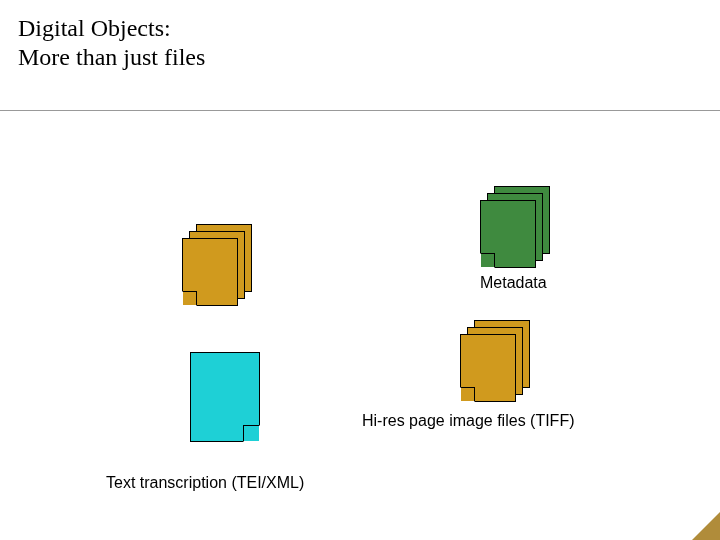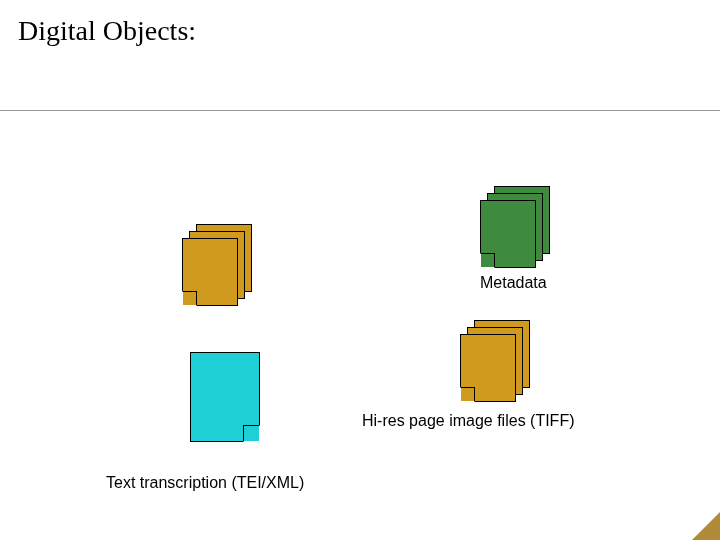--- a/index.html
+++ b/index.html
@@ -13,21 +13,21 @@
   }
   .slide {
     width: 100%;
     height: 100%;
     position: relative;
   }
   .title-area {
     padding: 14px 18px 10px 18px;
   }
   .title {
-    font-size: 28px;
+    font-size: 24px;
     font-weight: normal;
     color: #000;
     line-height: 1.2;
   }
   .subtitle {
     position: absolute;
     left: 50px;
     top: 148px;
     font-size: 19px;
     font-weight: bold;
@@ -109,20 +109,21 @@
     border-top: 28px solid transparent;
   }
 </style>
 </head>
 <body>
 
 <div class="slide">
 
   <div class="title-area">
     <div class="title">Digital Objects:</div>
+    <div class="title">More than just files</div>
   </div>
 
   <div class="hr"></div>
 
 
   <div class="file-stack" style="left:480px; top:186px;">
     <div class="file-page" style="left:14px; top:0; background:#3f8a3f;">
       <div class="page-fold-bg"></div>
         <div class="page-fold" style="background:#3f8a3f;"></div>
     </div>

